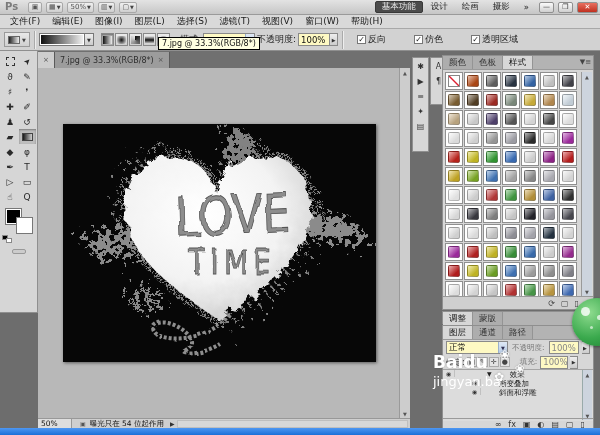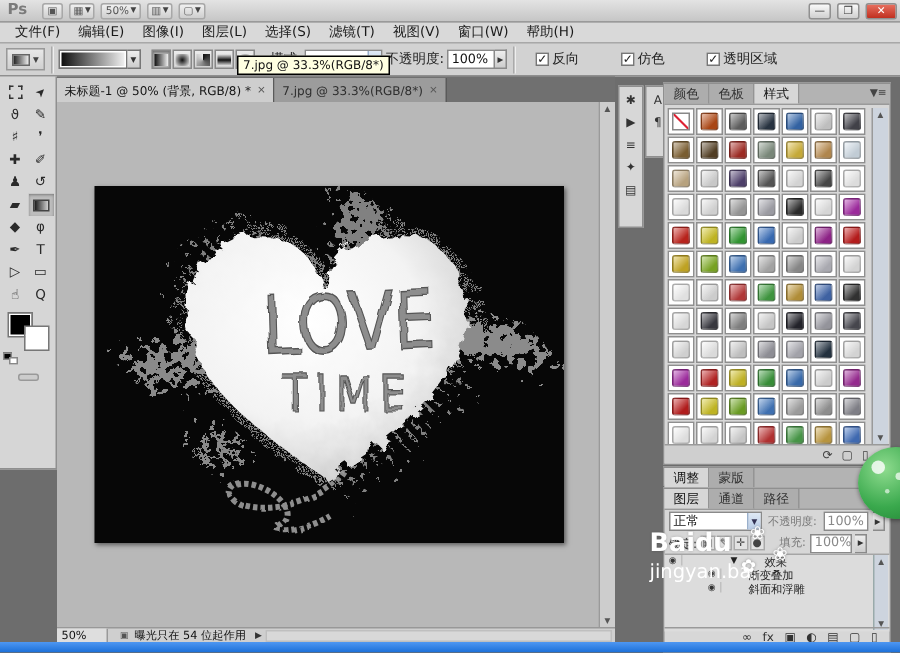--- a/index.html
+++ b/index.html
@@ -25,21 +25,21 @@
 .gparrow{width:9px;height:13px;border:1px solid #777;border-left:none;background:linear-gradient(#eee,#ccc);font-size:5px;display:flex;align-items:center;justify-content:center;color:#333;}
 .gtbtn{width:13px;height:13px;border:1px solid #888;background:linear-gradient(#ececec,#cfcfcf);margin-left:1px;display:flex;align-items:center;justify-content:center;}
 .gtbtn.sel{background:#b8b8b8;box-shadow:inset 0 1px 2px rgba(0,0,0,.4);}
 .gtbtn .g1{width:9px;height:8px;background:linear-gradient(90deg,#111,#eee);}
 .gtbtn .g2{width:9px;height:8px;background:radial-gradient(circle at 50% 50%,#111,#eee);}
 .gtbtn .g3{width:9px;height:8px;background:conic-gradient(from 0deg,#111,#eee);}
 .gtbtn .g4{width:9px;height:8px;background:linear-gradient(#eee,#111 50%,#eee);}
 .gtbtn .g5{width:9px;height:8px;background:radial-gradient(ellipse at 50% 50%,#111 20%,#eee 80%);}
 .olabel{font-size:9px;color:#222;margin:0 2px;white-space:nowrap;}
 .olabel.dim{color:#777;font-size:7.5px;margin:0 1px;}
-.combo{height:13px;border:1px solid #8a8a8a;background:#ffffff;display:flex;align-items:center;font-size:8.5px;padding:0 2px;position:relative;}
+.combo{height:13px;border:1px solid #8a8a8a;background:#fef9c3;display:flex;align-items:center;font-size:8.5px;padding:0 2px;position:relative;}
 .combo .drop{position:absolute;right:0;top:0;width:9px;height:11px;background:linear-gradient(#dfe9f5,#b9cde8);border-left:1px solid #9ab0cc;color:#335;font-size:5px;display:flex;align-items:center;justify-content:center;}
 .spin{width:8px;height:13px;border:1px solid #8a8a8a;border-left:none;background:linear-gradient(#eee,#ccc);font-size:5px;display:flex;align-items:center;justify-content:center;color:#333;}
 .chk{display:flex;align-items:center;gap:2px;margin-left:28px;font-size:9px;color:#222;}
 .chk:first-child{margin-left:10px;}
 .chk .box{width:9px;height:9px;border:1px solid #777;background:#fff;font-size:8px;line-height:8px;color:#222;text-align:center;}
 #tooltip{position:absolute;left:158px;top:37px;height:13px;background:#ffffe1;border:1px solid #000;font-size:8px;line-height:11px;padding:0 3px;z-index:50;}
 
 #toolbar{position:absolute;left:0;top:51px;width:38px;height:262px;background:#d6d6d6;border-right:1px solid #8f8f8f;border-bottom:1px solid #8f8f8f;padding-top:3px;}
 #toolgrid{display:grid;grid-template-columns:17px 17px;justify-content:center;}
 .tool{height:15px;display:flex;align-items:center;justify-content:center;font-size:9px;color:#2a2a2a;}
@@ -117,20 +117,27 @@
   <div class="pslogo">Ps</div>
   <div class="abtn">▣</div>
   <div class="abtn">▦<span class="caret">▼</span></div>
   <div class="abtn">
       <span>50%</span>
       <span class="caret">▼</span>
     </div>
   <div class="abtn">▥<span class="caret">▼</span></div>
   <div class="abtn">▢<span class="caret">▼</span></div>
   <div class="spacer"></div>
+  <div id="wsbtns" style="display:flex;gap:2px;">
+      <div class="wsbtn active">基本功能</div>
+      <div class="wsbtn">设计</div>
+      <div class="wsbtn">绘画</div>
+      <div class="wsbtn">摄影</div>
+      <div class="wsbtn">»</div>
+    </div>
   <div class="winbtn">—</div>
   <div class="winbtn">❐</div>
   <div class="winbtn close">✕</div>
 </div>
 
 <div id="menubar" class="bar">
     <div class="menu-item">文件(F)</div>
     <div class="menu-item">编辑(E)</div>
     <div class="menu-item">图像(I)</div>
     <div class="menu-item">图层(L)</div>
@@ -264,21 +271,20 @@
   <div id="miniswatch">
       <span class="f"></span>
       <span class="b"></span>
     </div>
   <div id="qmask"></div>
 </div>
 
 <div id="docwin">
   <div id="tabbar">
       <div class="dtab active">
-        <span>未标题-1 @ 50% (背景, RGB/8) *</span>
         <span class="x">×</span>
       </div>
       <div class="dtab inactive">
         <span>7.jpg @ 33.3%(RGB/8*)</span>
         <span class="x">×</span>
       </div>
     </div>
   <div id="canvas">
     <div id="image">
       <svg width="313" height="238" viewBox="0 0 313 238" xmlns="http://www.w3.org/2000/svg">

